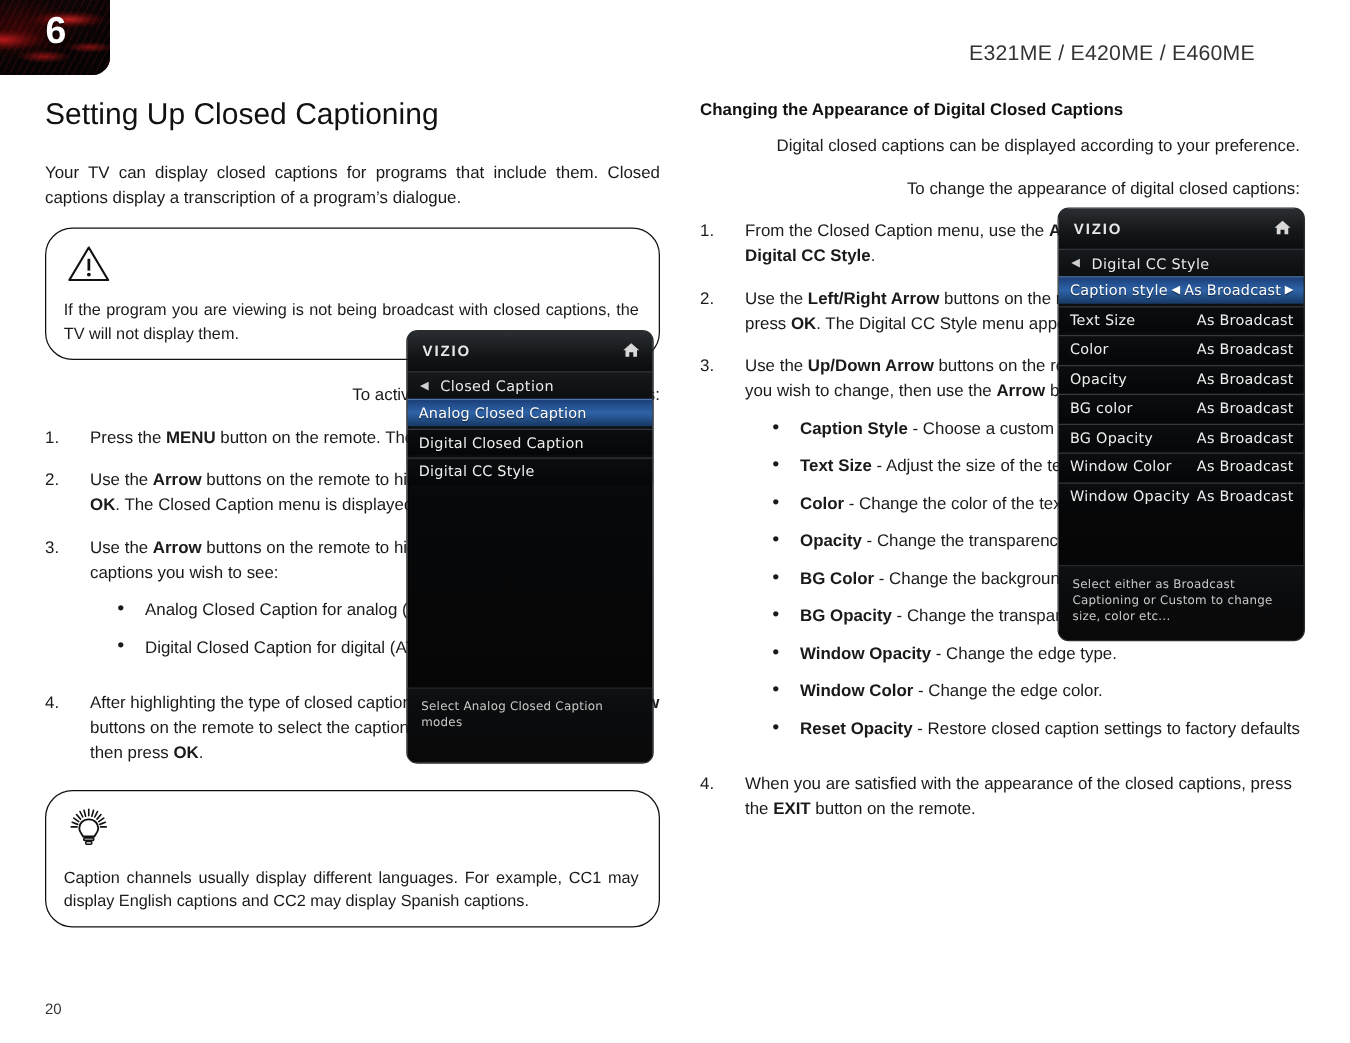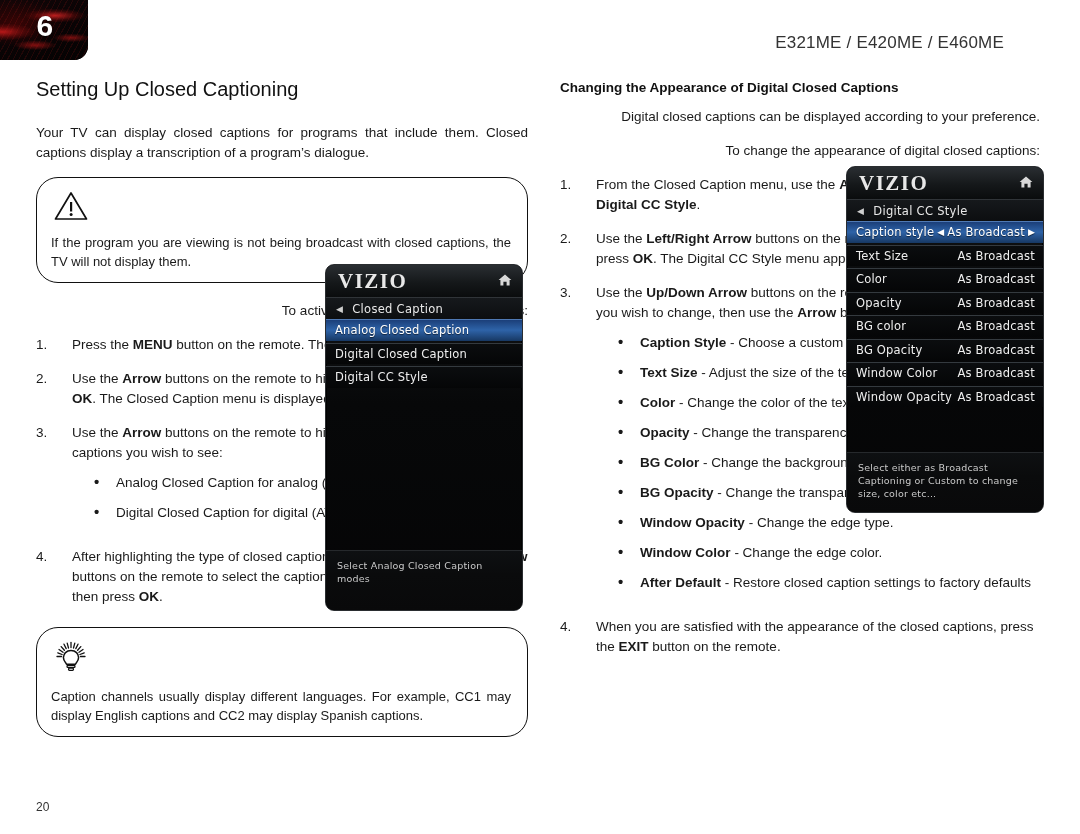--- a/index.html
+++ b/index.html
@@ -42,21 +42,21 @@
   .model-header{
     position:absolute;right:76px;top:33px;font-size:17px;color:#333;
     letter-spacing:.2px;
   }
 
   
   .col-left{position:absolute;left:36px;top:78px;width:492px;}
   .col-right{position:absolute;left:560px;top:80px;width:480px;}
 
   h1.section-title{
-    font-size:20px;font-weight:normal;margin:0 0 22px 0;letter-spacing:0px;
+    font-size:24px;font-weight:normal;margin:0 0 22px 0;letter-spacing:0px;
     font-family:"Liberation Sans", sans-serif;color:#111;
   }
   h2.sub-title{
     font-size:13.5px;font-weight:bold;margin:0 0 12px 0;color:#111;
   }
   p.body{
     font-size:13.5px;line-height:20px;margin:0 0 14px 0;text-align:justify;color:#1a1a1a;
   }
   p.body.nojust{text-align:right;}
 
@@ -93,22 +93,22 @@
     box-shadow:0 0 0 1px #000 inset;
     border:1px solid #2a2d30;
     font-family:"DejaVu Sans", sans-serif;
   }
   .tv-brand{
     height:32px;display:flex;align-items:center;justify-content:space-between;
     padding:0 10px 0 12px;
     background:linear-gradient(180deg,#2a2e32 0%, #15181a 55%, #0a0c0d 100%);
   }
   .tv-brand .logo{
-    color:#e8e8e8;font-size:21px;letter-spacing:1.5px;font-weight:bold;
-    font-family:Liberation Serif, serif;
+    color:#e8e8e8;font-size:12px;letter-spacing:1.5px;font-weight:bold;
+    font-family:Liberation Sans, sans-serif;
   }
   .tv-brand .home{color:#d8d8d8;font-size:13px;line-height:1;}
   .tv-crumb{
     height:21px;display:flex;align-items:center;gap:9px;padding:0 10px;
     background:linear-gradient(180deg,#16191c 0%, #0c0e10 100%);
     color:#e9e9e9;font-size:11.5px;letter-spacing:.3px;
     border-top:1px solid #303438;
   }
   .tv-crumb .back{font-size:9px;color:#cfcfcf;}
   .tv-rows{position:relative;}
@@ -239,21 +239,21 @@
           <span class="num">3.</span>
           <span class="txt"><span>Use the </span><b>Up/Down Arrow</b><span> buttons on the remote to highlight the setting you wish to change, then use the </span><b>Arrow</b><span> buttons to change the setting:</span><ul class="bullets">
               <li><b>Caption Style</b><span> - Choose a custom preset caption style.</span></li>
               <li><b>Text Size</b><span> - Adjust the size of the text.</span></li>
               <li><b>Color</b><span> - Change the color of the text.</span></li>
               <li><b>Opacity</b><span> - Change the transparency of the text.</span></li>
               <li><b>BG Color</b><span> - Change the background color.</span></li>
               <li><b>BG Opacity</b><span> - Change the transparency of the background.</span></li>
               <li><b>Window Opacity</b><span> - Change the edge type.</span></li>
               <li><b>Window Color</b><span> - Change the edge color.</span></li>
-              <li><b>After Default</b><span> - Restore closed caption settings to factory defaults</span></li>
+              <li><b>Reset Opacity</b><span> - Restore closed caption settings to factory defaults</span></li>
             </ul></span>
         </li>
         <li>
           <span class="num">4.</span>
           <span class="txt"><span>When you are satisfied with the appearance of the closed captions, press the </span><b>EXIT</b><span> button on the remote.</span></span>
         </li>
       </ol>
   </div>
 
   <div class="tv-panel" id="tv-panel-left">

